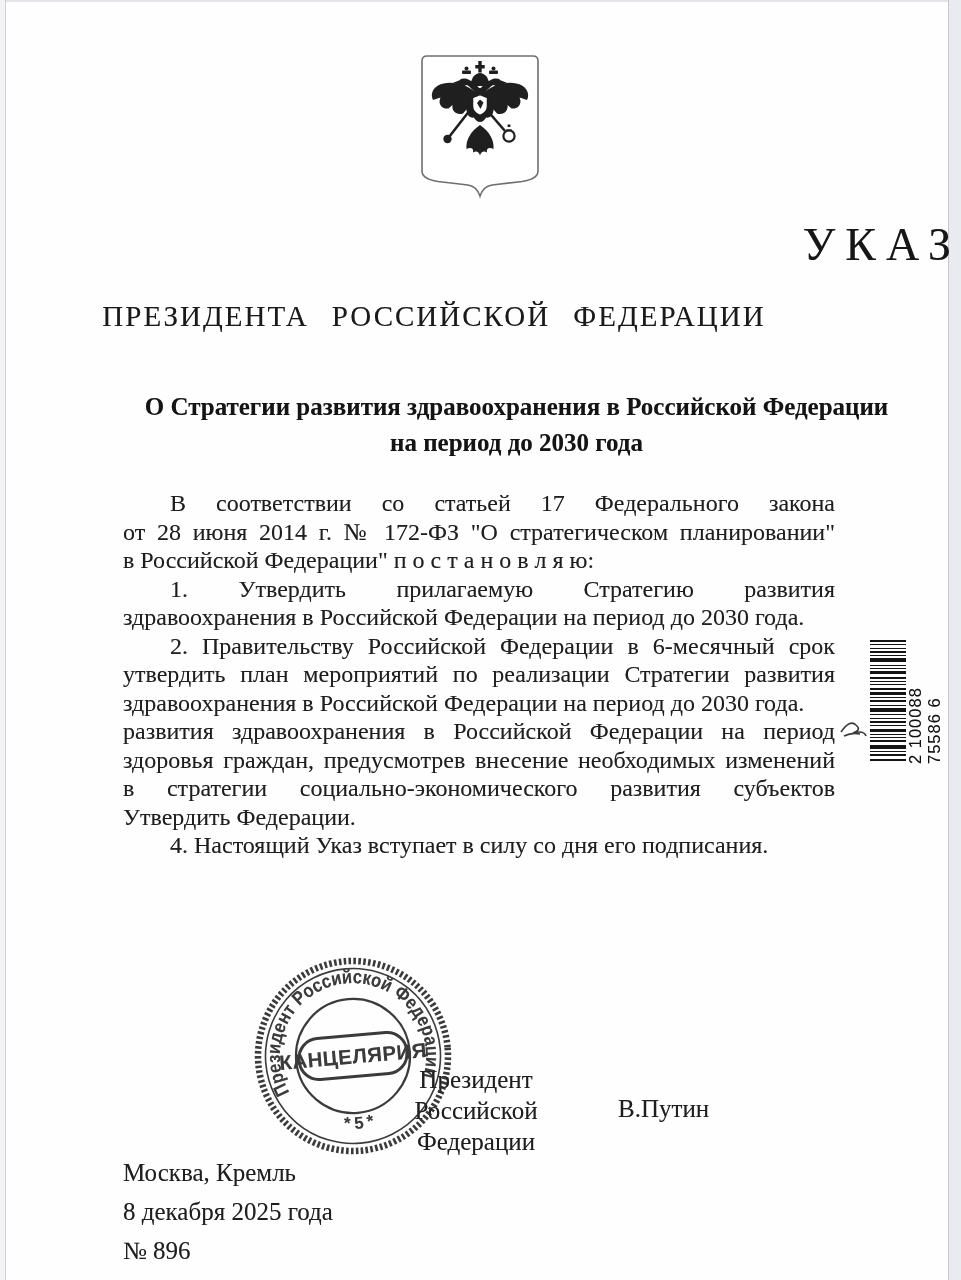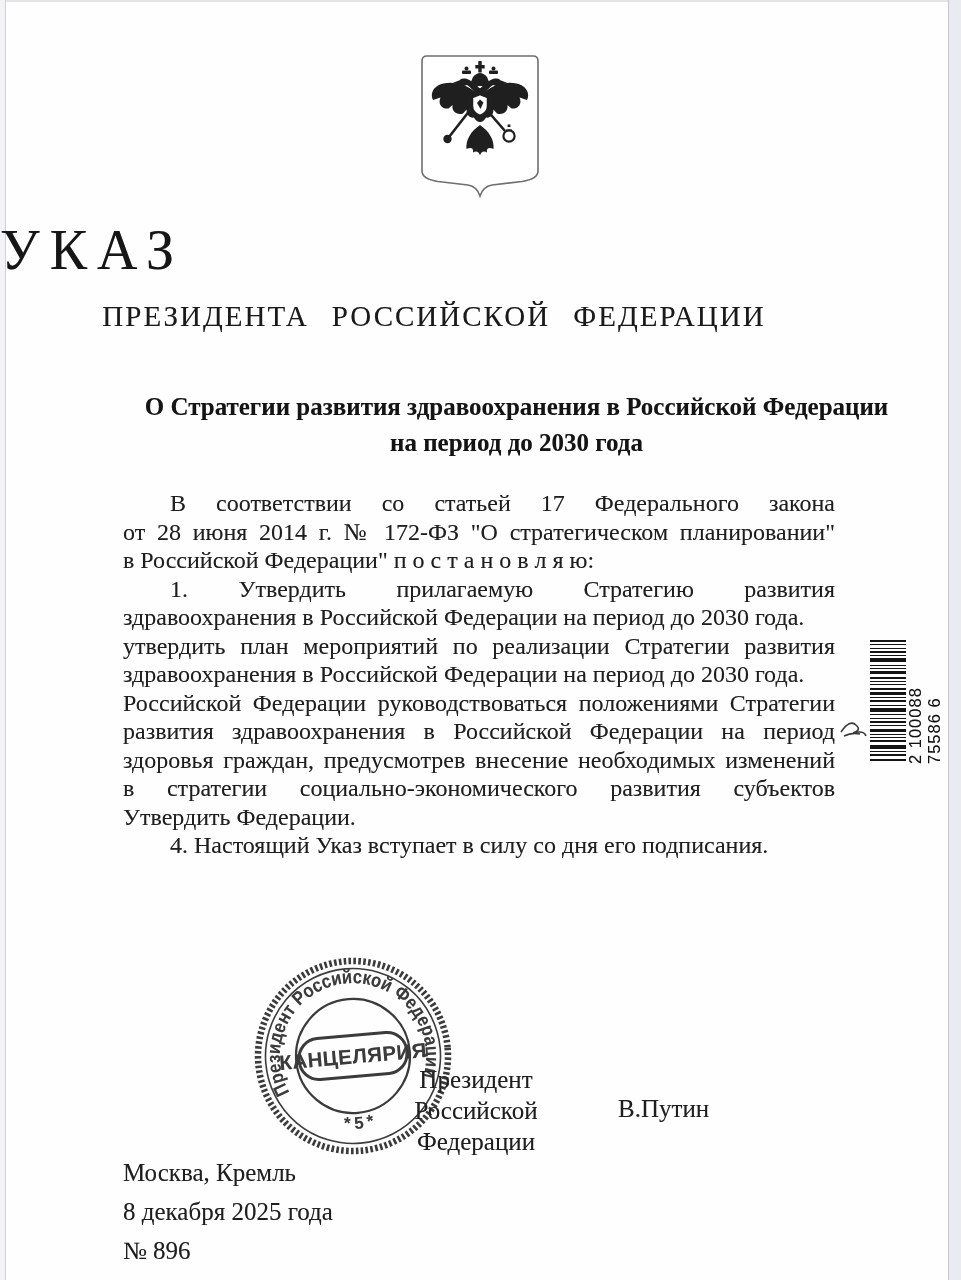--- a/index.html
+++ b/index.html
@@ -3,22 +3,22 @@
 <meta charset="utf-8">
 <style>
   html,body{margin:0;padding:0;background:#e9eaee;}
   .page{position:relative;width:961px;height:1280px;background:#fefefe;overflow:hidden;
         font-family:"Liberation Serif","DejaVu Serif",serif;color:#1e1e1e;
         text-shadow:0 0 .6px rgba(40,40,40,.38);}
   .edge-left{position:absolute;left:0;top:0;width:5px;height:100%;background:#f3f3f6;border-right:1px solid #cfcfd6;}
   .edge-right{position:absolute;right:0;top:0;width:12px;height:100%;background:#eaebf0;border-left:1px solid #c7c7cd;}
   .edge-top{position:absolute;top:0;left:0;width:100%;height:2px;background:#e4e4e8;}
   .emblem{position:absolute;left:419px;top:53px;}
-  .doc-type{position:absolute;top:218px;left:0;width:961px;text-align:left;
-            font-size:56px;letter-spacing:10px;color:#161616;}
+  .doc-type{position:absolute;top:218px;left:0;width:961px;text-align:right;
+            font-size:46px;letter-spacing:10px;color:#161616;}
   .authority{position:absolute;top:300px;left:0;width:868px;text-align:center;
              font-size:29px;letter-spacing:2px;word-spacing:14px;color:#1a1a1a;}
   .doc-title{position:absolute;top:389px;left:0;width:961px;text-align:center;
              font-weight:bold;font-size:25px;line-height:36px;color:#141414;padding-left:36px;}
   .body-text{position:absolute;left:123px;top:489px;width:712px;font-size:24px;line-height:28.5px;}
   .line{text-align:justify;text-align-last:justify;white-space:nowrap;}
   .line.first{padding-left:47px;}
   .line.last{text-align-last:left;}
   .sig{position:absolute;left:357px;top:1064px;width:238px;text-align:center;font-size:25px;line-height:31px;}
   .sig-name{position:absolute;left:618px;top:1095px;font-size:25px;}
@@ -77,25 +77,25 @@
       <div class="para">
         <div class="line first">В соответствии со статьей 17 Федерального закона</div>
         <div class="line">от 28 июня 2014 г. № 172-ФЗ "О стратегическом планировании"</div>
         <div class="line last">в Российской Федерации" п о с т а н о в л я ю:</div>
       </div>
       <div class="para">
         <div class="line first">1. Утвердить прилагаемую Стратегию развития</div>
         <div class="line last">здравоохранения в Российской Федерации на период до 2030 года.</div>
       </div>
       <div class="para">
+        <div class="line first">2. Правительству Российской Федерации в 6-месячный срок</div>
         <div class="line">утвердить план мероприятий по реализации Стратегии развития</div>
         <div class="line last">здравоохранения в Российской Федерации на период до 2030 года.</div>
       </div>
       <div class="para">
-        <div class="line">Российской Федерации руководствоваться положениями Стратегии</div>
         <div class="line">развития здравоохранения в Российской Федерации на период</div>
         <div class="line">здоровья граждан, предусмотрев внесение необходимых изменений</div>
         <div class="line">в стратегии социально-экономического развития субъектов</div>
         <div class="line last">Утвердить Федерации.</div>
       </div>
       <div class="para">
         <div class="line first last">4. Настоящий Указ вступает в силу со дня его подписания.</div>
       </div>
     </div>
 

